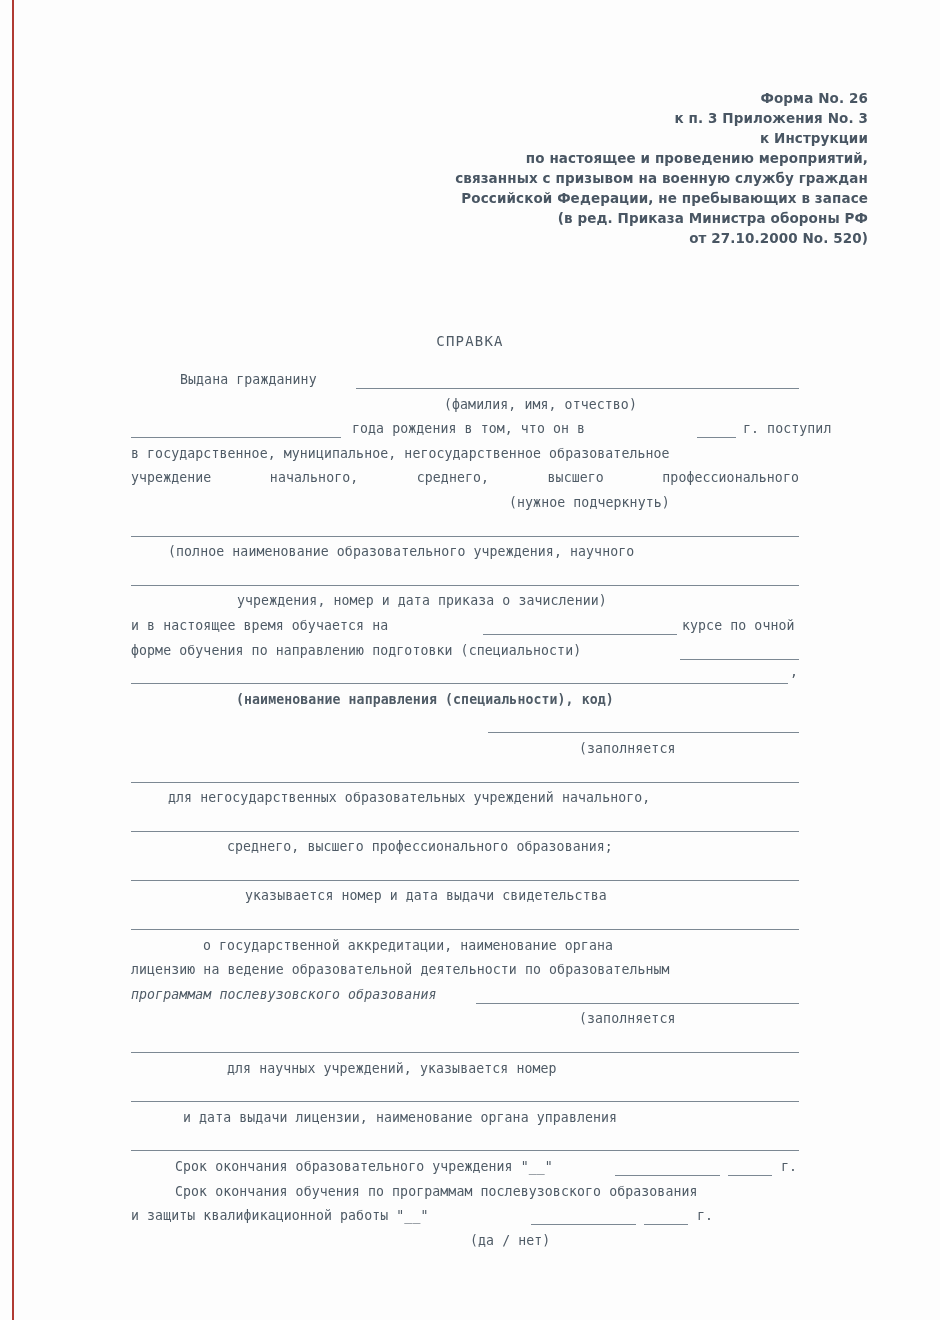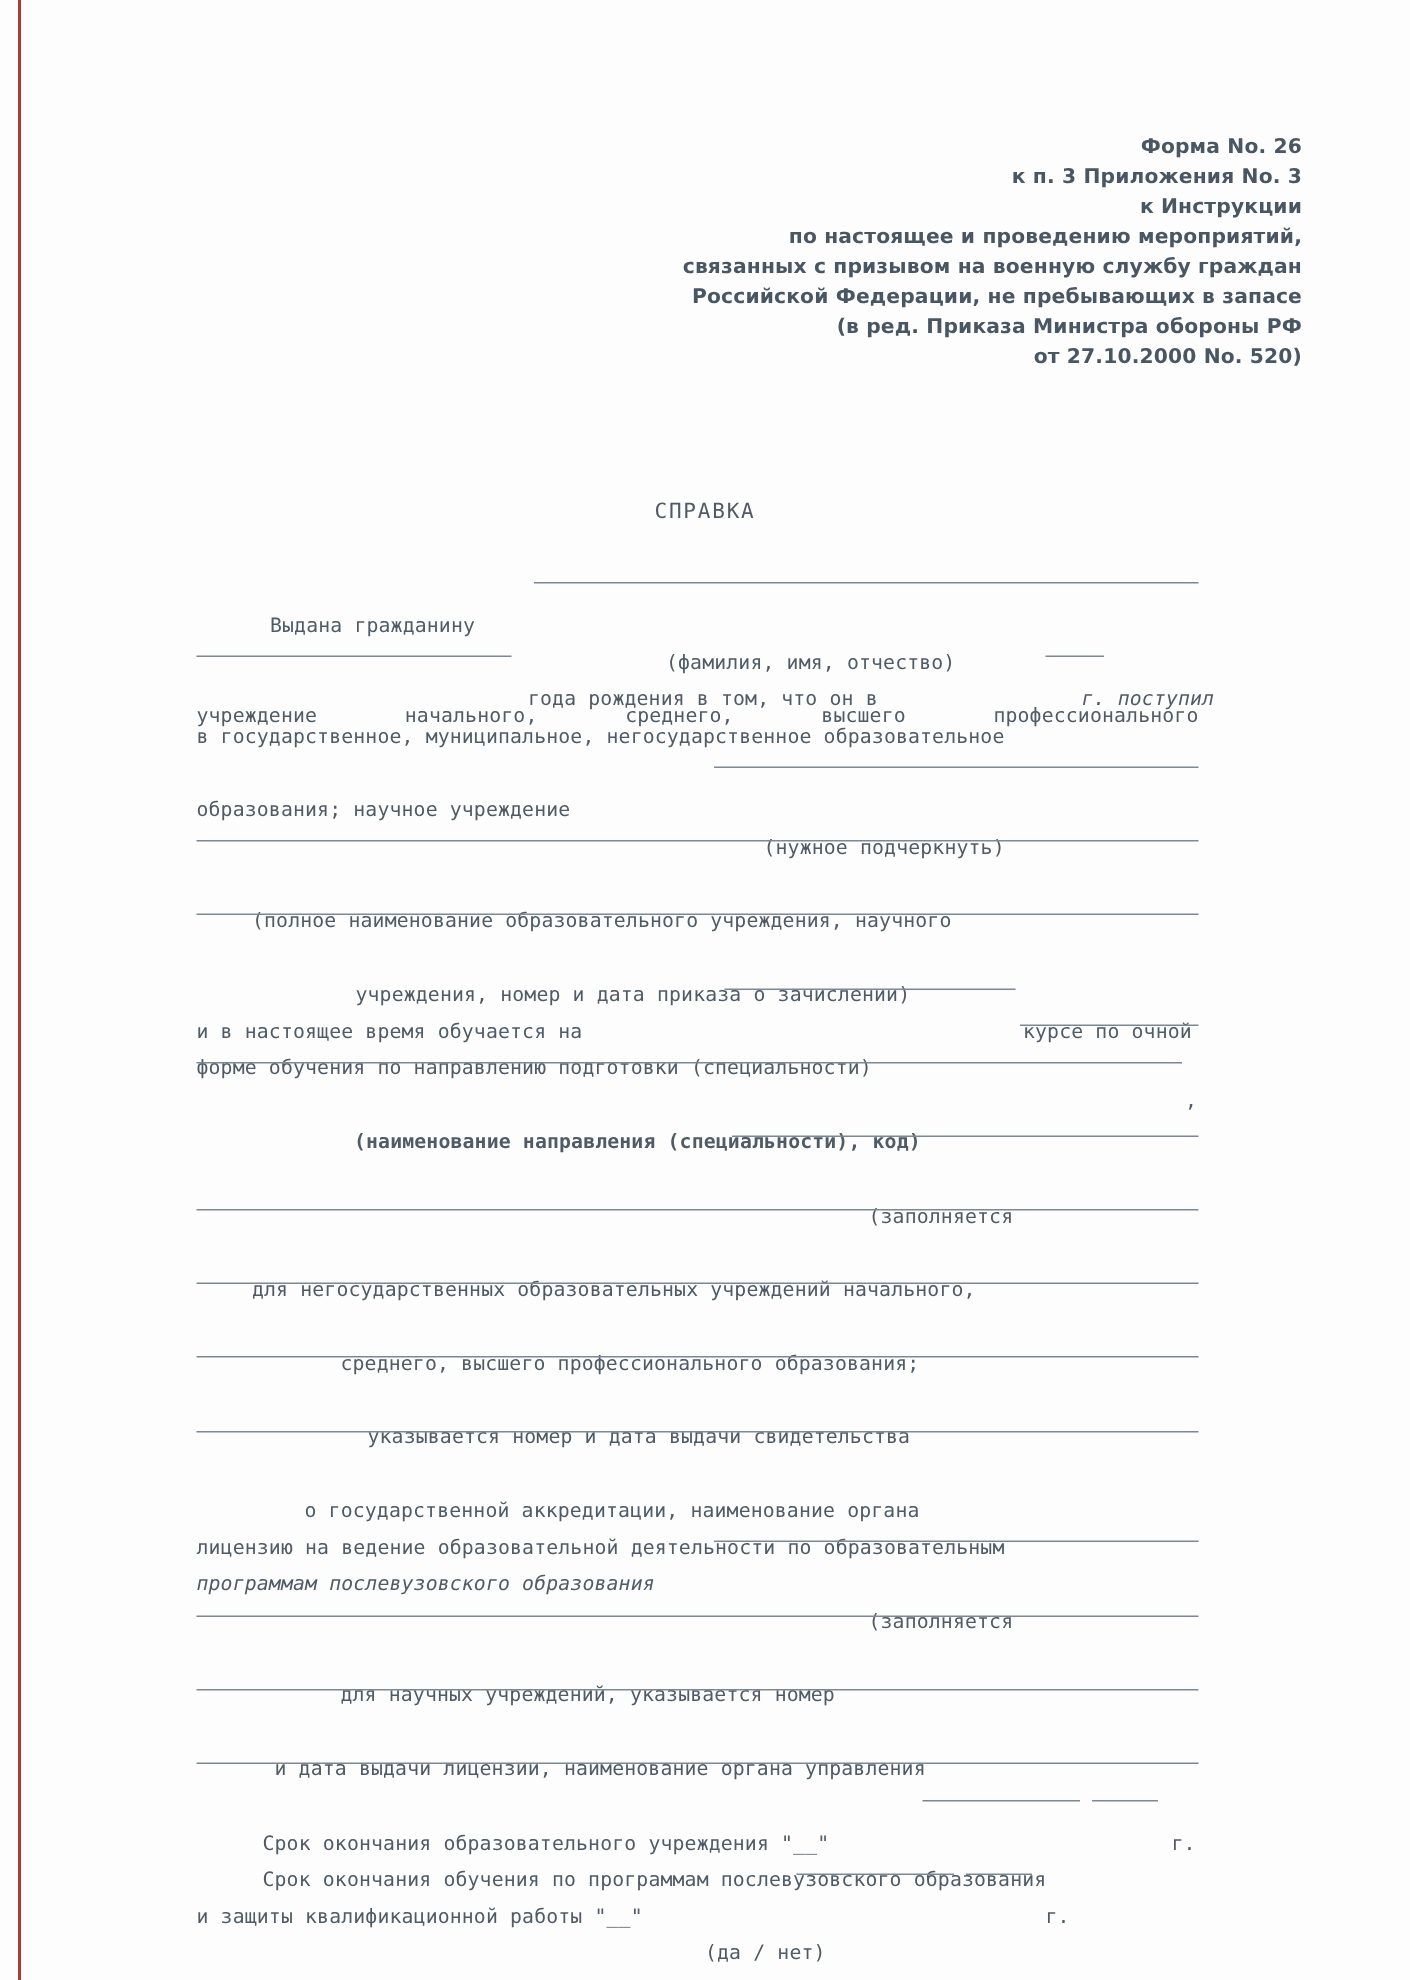--- a/index.html
+++ b/index.html
@@ -63,21 +63,21 @@
     line-height: 24.6px;
     color: #4f5b66;
     letter-spacing: 0.1px;
   }
   .row {
     position: relative;
     height: 24.6px;
     white-space: nowrap;
   }
 
-  .txt { position: absolute; top: 0; margin-top: 38px; }
+  .txt { position: absolute; top: 0; }
   
   .line {
     position: absolute;
     border-bottom: 1px solid #7c8893;
     height: 0;
   }
   .justify {
     position: absolute;
     top: 0;
     display: flex;
@@ -113,41 +113,37 @@
     </div>
 
     <div class="row">
       <span class="txt" style="left:313px;">(фамилия, имя, отчество)</span>
     </div>
 
     <div class="row">
       <span class="line" style="left:0px; top:20px; width:210px;"></span>
       <span class="txt" style="left:221px;">года рождения в том, что он в</span>
       <span class="line" style="left:566px; top:20px; width:39px;"></span>
-      <span class="txt" style="left:590px;font-style:italic;">г. поступил</span>
+      <span class="txt" style="left:612px;">г. поступил</span>
     </div>
 
     <div class="row">
       <span class="txt" style="left:0px;">в  государственное,  муниципальное,  негосударственное образовательное</span>
     </div>
 
     <div class="row">
       <span class="justify" style="left:0px; width:668px;text-align:center;">
         <span>учреждение</span>
         <span>начального,</span>
         <span>среднего,</span>
         <span>высшего</span>
         <span>профессионального</span>
       </span>
     </div>
 
-    <div class="row">
-      <span class="txt" style="left:0px;">образования; научное учреждение</span>
-      <span class="line" style="left:345px; top:20px; width:323px;"></span>
-    </div>
 
     <div class="row">
       <span class="txt" style="left:378px;">(нужное подчеркнуть)</span>
     </div>
 
     <div class="row">
       <span class="line" style="left:0px; top:20px; width:668px;"></span>
     </div>
 
     <div class="row">

